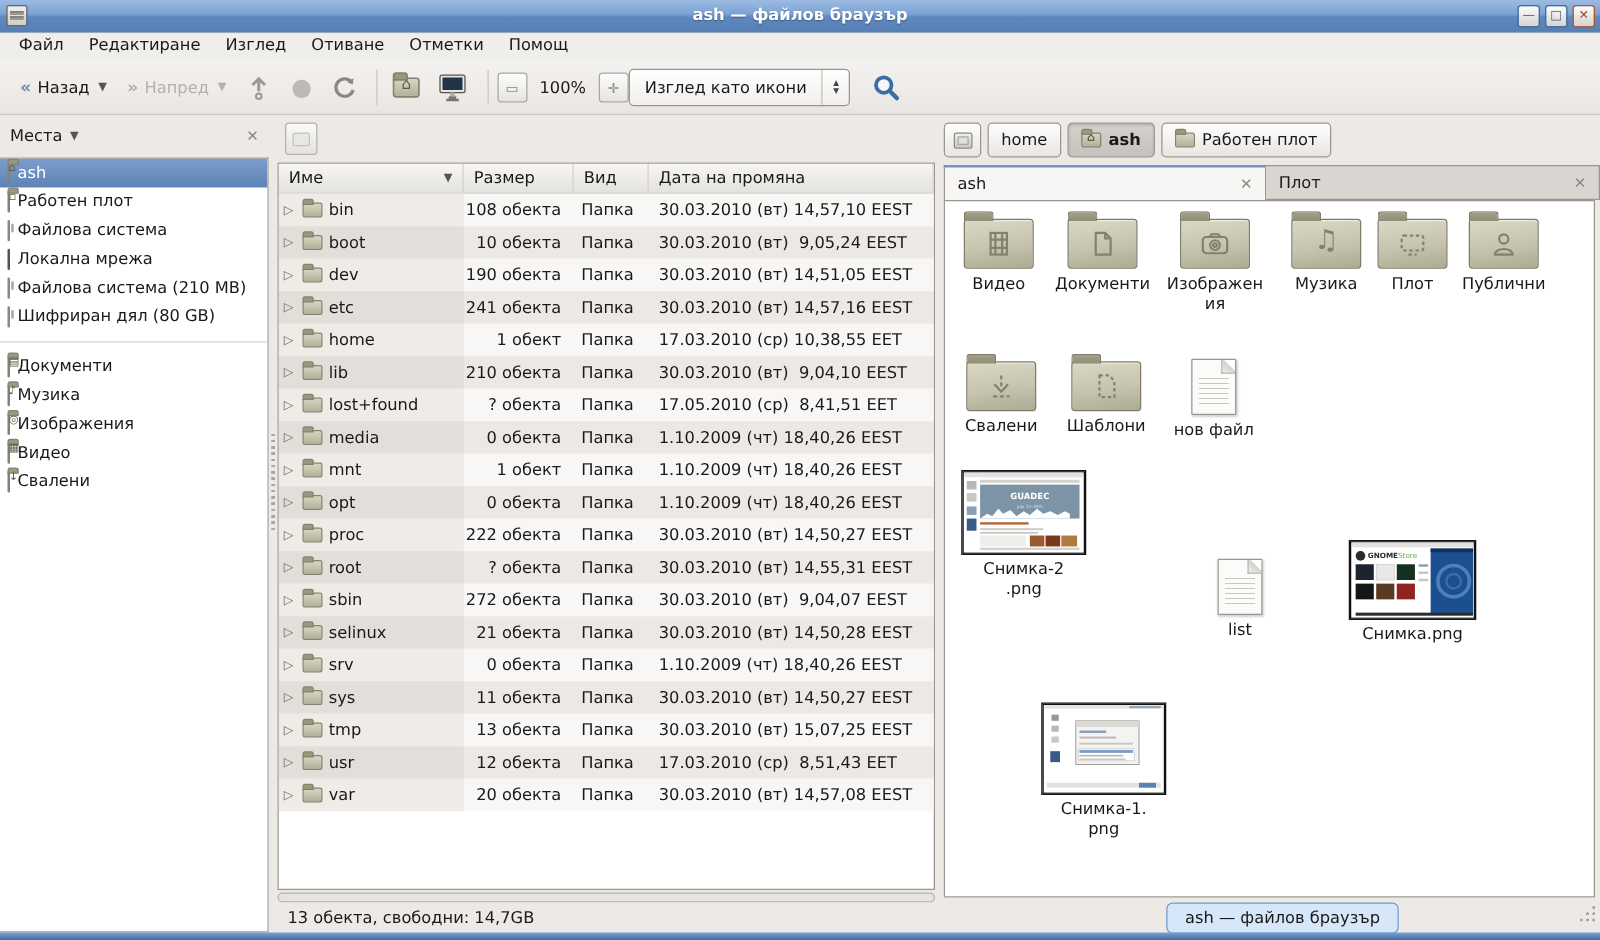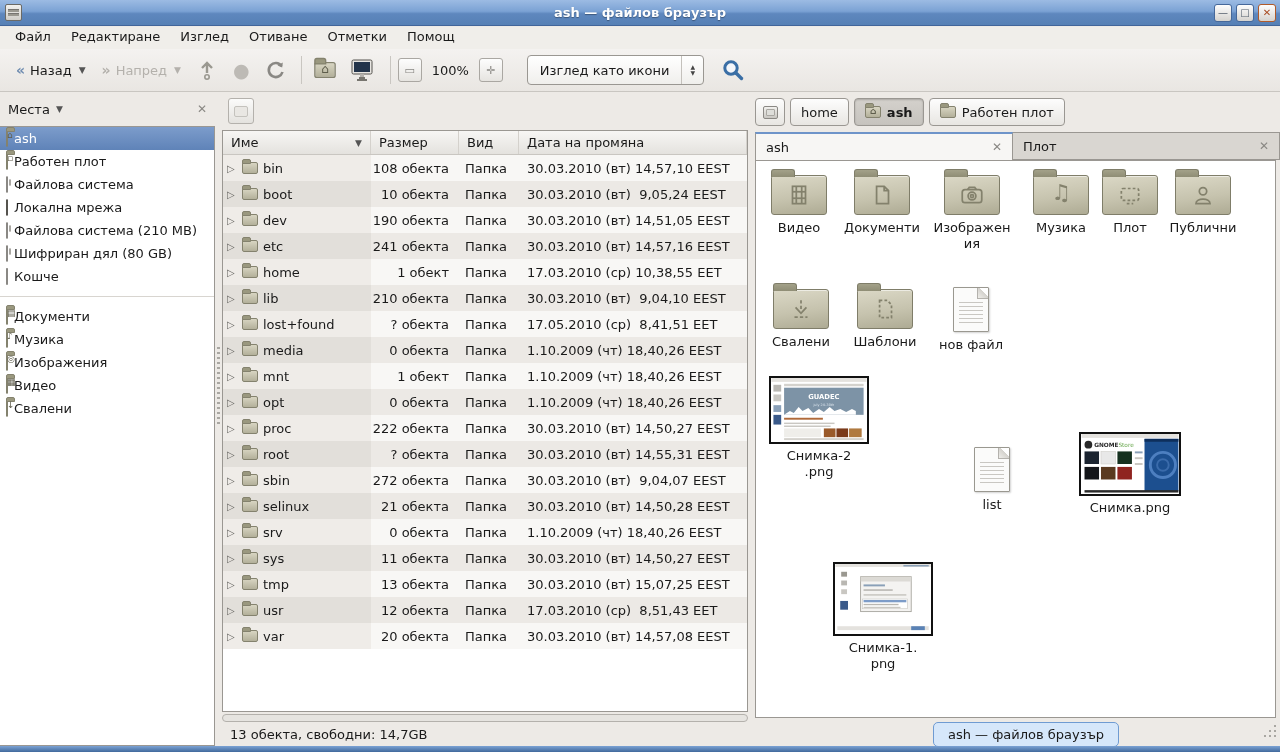--- a/index.html
+++ b/index.html
@@ -37,21 +37,21 @@
   .tbtn .chev { font-size:14px; color:#6f8cb0; font-weight:bold; }
   .tbtn .lbl { color:#1a1a1a; }
   .tbtn.disabled .lbl, .tbtn.disabled .chev, .tbtn.disabled .dd { color:#b4b1ac; }
   .dd { font-size:9px; color:#555; margin-left:2px; }
   .tsep { width:1px; height:28px; background:#c9c6c1; margin:0 7px; }
   .mini-ic { display:inline-flex; align-items:center; justify-content:center; }
   .zoombtn { width:24px; height:24px; border:1px solid #aaa7a2; border-radius:3px;
     background:linear-gradient(#fdfdfd,#e6e4e0); color:#8a8884; font-size:11px;
     display:flex; align-items:center; justify-content:center; }
   .zoomlvl { padding:0 10px; }
-  .viewsel { height:30px; margin-left:24px; border:1px solid #9a9792; border-radius:4px;
+  .viewsel { height:30px; margin-left:0; border:1px solid #9a9792; border-radius:4px;
     background:linear-gradient(#ffffff,#f0efec); display:flex; align-items:center; }
   .viewsel .val { padding:0 12px; }
   .viewsel .spin { border-left:1px solid #c4c1bc; width:22px; height:100%;
     display:flex; flex-direction:column; align-items:center; justify-content:center;
     font-size:6px; color:#444; line-height:6px; }
   .searchbtn { margin-left:12px; width:34px; height:32px; display:flex;
     align-items:center; justify-content:center; }
 
   
   .sidepane { position:absolute; left:0; top:92px; width:215px; height:660px; }
@@ -290,24 +290,20 @@
     <span class="slbl">Локална мрежа</span>
   </div>
       <div class="srow">
     <span class="sic"><span class="mdrive"></span></span>
     <span class="slbl">Файлова система (210 MB)</span>
   </div>
       <div class="srow">
     <span class="sic"><span class="mdrive"></span></span>
     <span class="slbl">Шифриран дял (80 GB)</span>
   </div>
-      <div class="srow">
-    <span class="sic"><span class="mtrash"></span></span>
-    <span class="slbl">Кошче</span>
-  </div>
       <div class="ssep"></div>
       <div class="srow">
     <span class="sic"><span class="mfolder em em-doc"></span></span>
     <span class="slbl">Документи</span>
   </div>
       <div class="srow">
     <span class="sic"><span class="mfolder em em-mus"></span></span>
     <span class="slbl">Музика</span>
   </div>
       <div class="srow">

